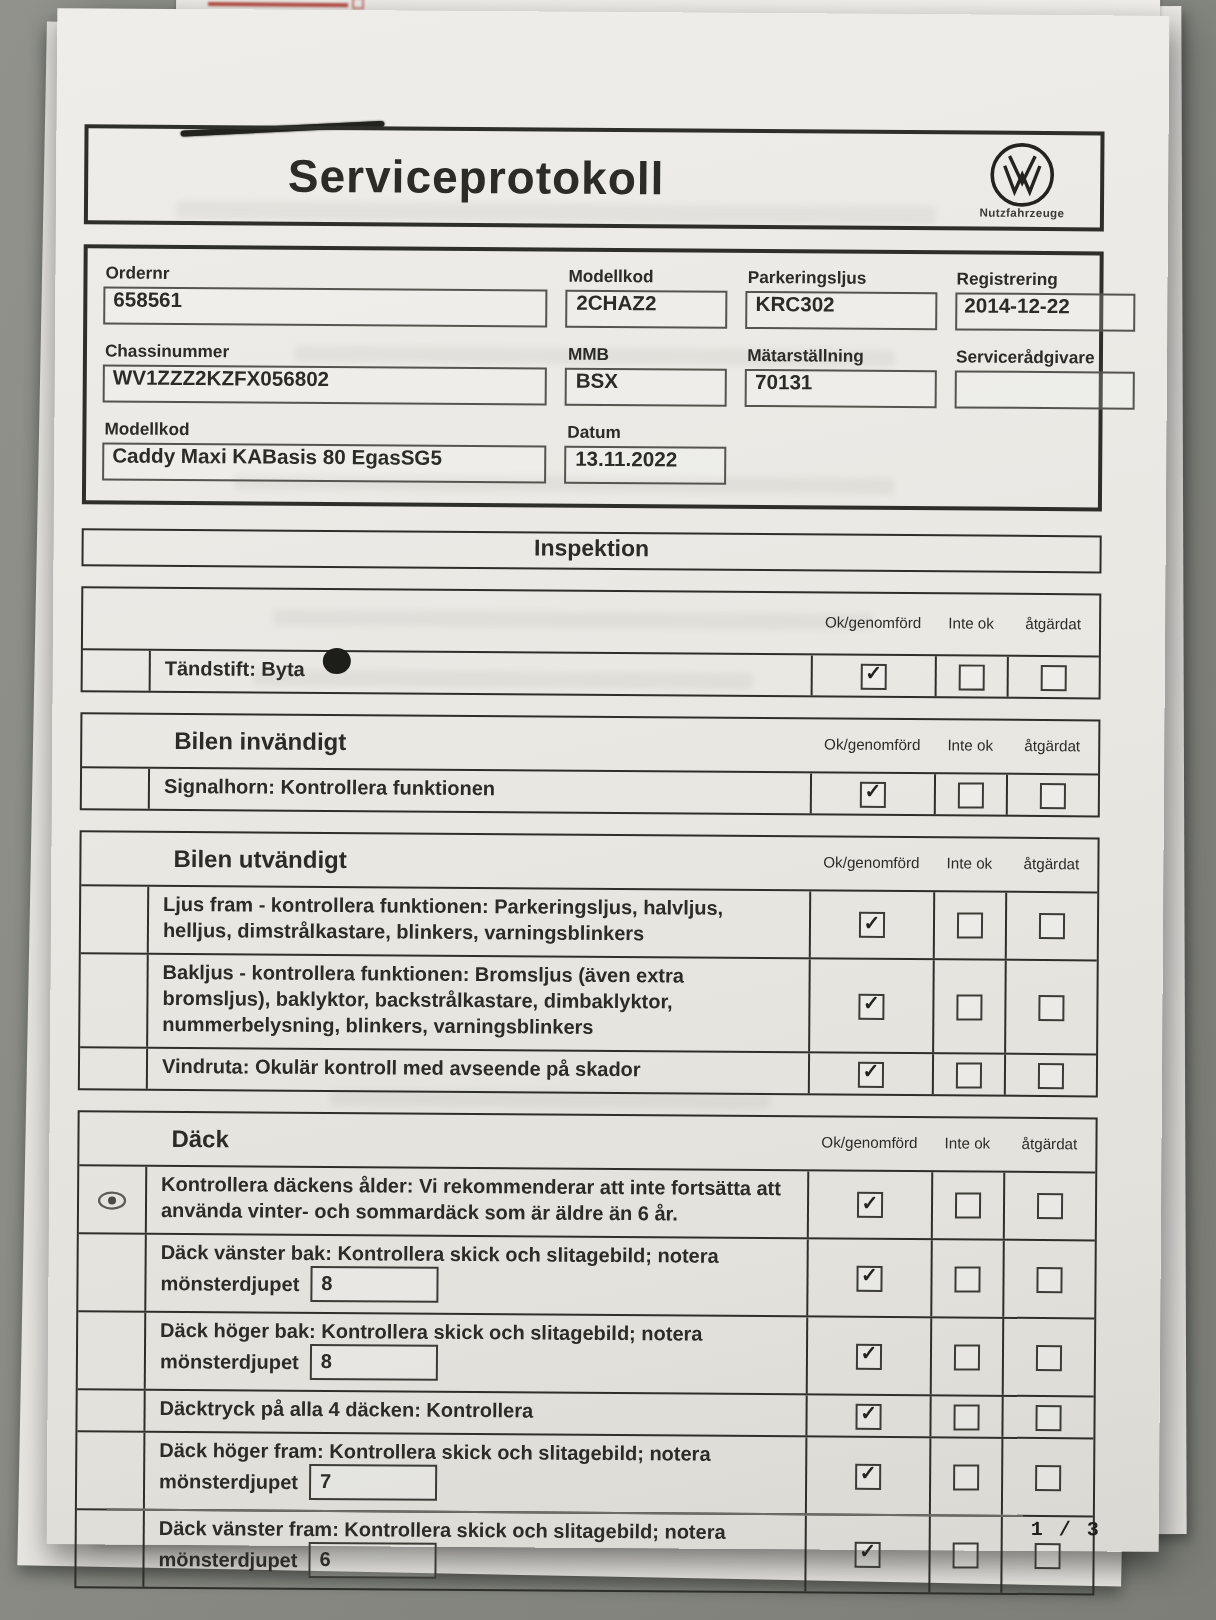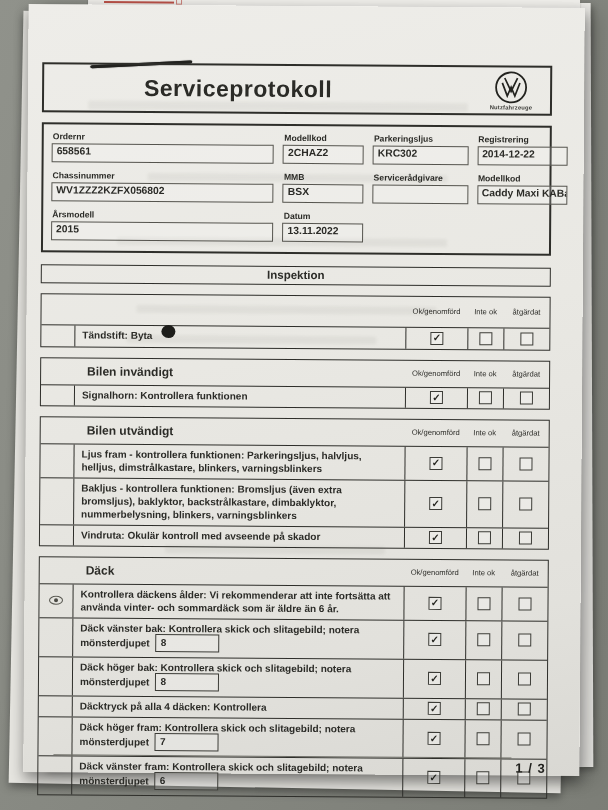--- a/index.html
+++ b/index.html
@@ -60,22 +60,22 @@
   .td-check{border-left:1.3px solid #2e2e2a;display:flex;align-items:center;justify-content:center;}
   .checkbox{width:11px;height:11px;border:1.4px solid #3c3c37;background:rgba(255,255,255,.25);
     display:flex;align-items:center;justify-content:center;font-size:10px;line-height:1;color:#24241f;font-weight:bold;}
   .dot-marker{display:inline-block;width:14px;height:13px;background:#1d1d1a;border-radius:50%;
     margin-left:9px;vertical-align:middle;transform:translateY(-5px);}
   .field-inline{display:inline-flex;align-items:center;width:54px;height:16px;border:1.5px solid #3c3c37;
     margin-left:6px;padding:0 4px;vertical-align:middle;background:rgba(255,255,255,.18);font-size:10px;font-weight:bold;transform:translateY(-1px);}
   .eye-svg{display:block;}
   
   .footer-line{position:absolute;left:30px;top:750px;width:458px;border-top:1.3px solid #6d6d66;}
-  .footer-num{position:absolute;left:492px;top:753px;font-family:Liberation Sans, sans-serif;
-    font-size:13px;font-weight:bold;letter-spacing:1px;color:#1f1f1c;}
+  .footer-num{position:absolute;left:492px;top:753px;font-family:Liberation Mono, monospace;
+    font-size:10px;font-weight:bold;letter-spacing:1px;color:#1f1f1c;}
 </style>
 </head>
 <body>
 
 <div class="scene">
 
   <div class="sheet back-bottom"></div>
   <div class="sheet back-right"></div>
   <div class="sheet back-top">
     <div class="red-ink">
@@ -128,30 +128,30 @@
           </div>
           <div class="field">
             <div class="field-label">Chassinummer</div>
             <div class="field-value">WV1ZZZ2KZFX056802</div>
           </div>
           <div class="field">
             <div class="field-label">MMB</div>
             <div class="field-value">BSX</div>
           </div>
           <div class="field">
+            <div class="field-label">Mätarställning</div>
+            <div class="field-value">70131</div>
+          </div>
+          <div class="field">
             <div class="field-label">Servicerådgivare</div>
             <div class="field-value"></div>
           </div>
           <div class="field">
             <div class="field-label">Modellkod</div>
             <div class="field-value">Caddy Maxi KABasis 80 EgasSG5</div>
-          </div>
-          <div class="field">
-            <div class="field-label">Årsmodell</div>
-            <div class="field-value">2015</div>
           </div>
           <div class="field">
             <div class="field-label">Datum</div>
             <div class="field-value">13.11.2022</div>
           </div>
         </div>
 
       <div id="sections">
           <div class="banner">Inspektion</div>
           <div class="ctable">

